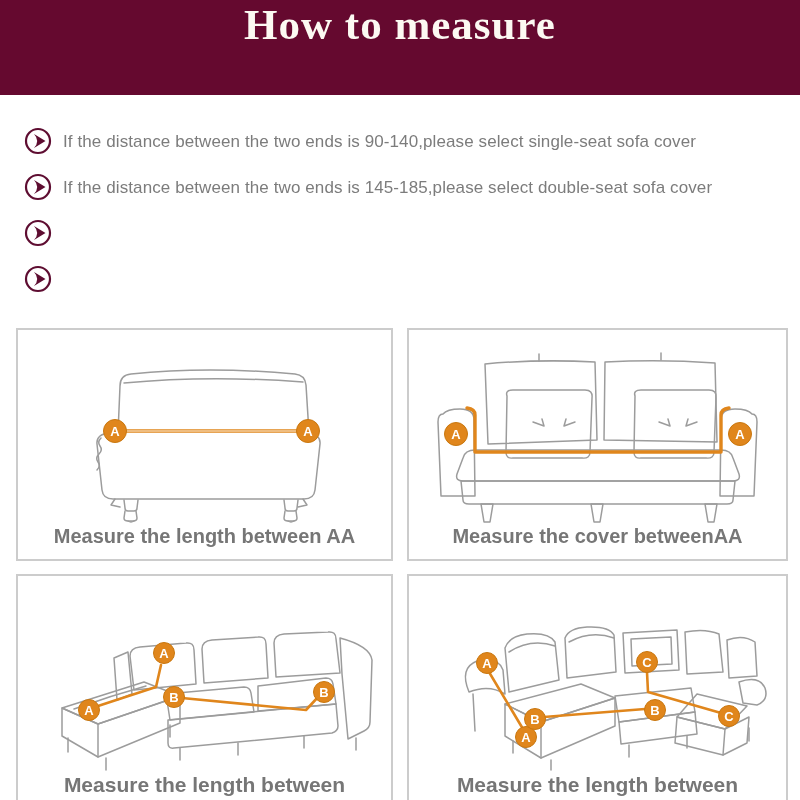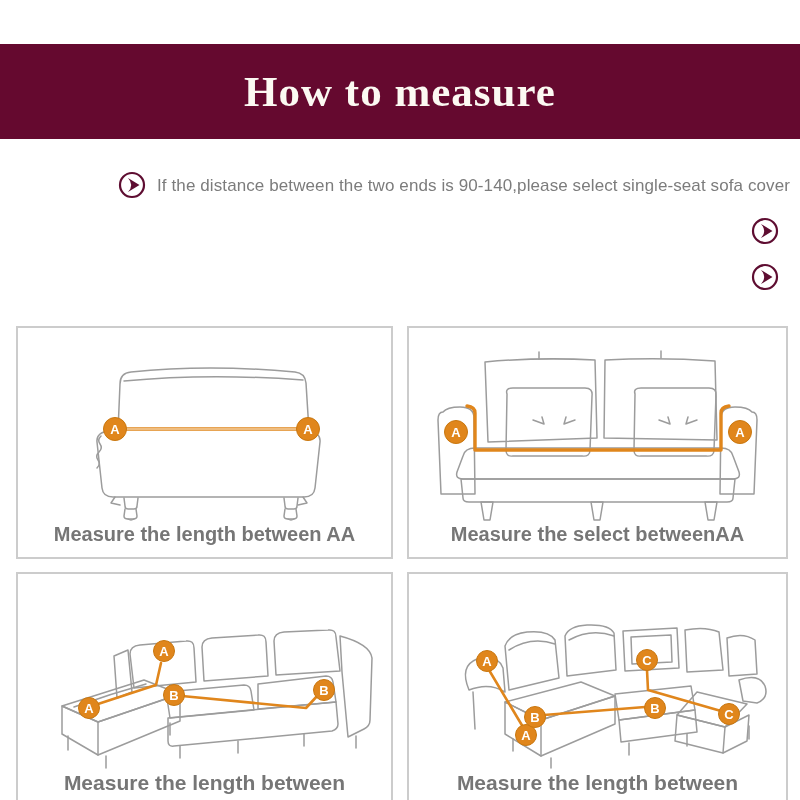--- a/index.html
+++ b/index.html
@@ -4,31 +4,31 @@
 <style>
   html, body { margin:0; padding:0; background:#fff; }
   body {
     width:800px; height:800px; overflow:hidden;
     font-family:"Liberation Sans","DejaVu Sans",sans-serif;
     position:relative;
   }
   
   .header {
     height:95px; background:var(--maroon,#65092f);
-    display:flex; align-items:center; justify-content:center;margin-top:44px;
+    display:flex; justify-content:center;
   }
   .header h1 {
     margin:0; color:var(--title-cream,#fcf9f2);
     font-family:"Liberation Serif","DejaVu Serif",serif;
     font-weight:bold; font-size:43px; letter-spacing:1px;
   }
   
   .instructions { padding:32px 10px 4px 24px; }
   .instruction {
-    display:flex; align-items:center; margin-bottom:18px;justify-content:flex-end;
+    display:flex; align-items:center; margin-bottom:18px;
   }
   .bullet { width:28px; height:28px; flex:0 0 28px; margin-right:11px; }
   .bullet svg { display:block; width:28px; height:28px; }
   .bullet circle { fill:none; stroke:var(--maroon-dark,#5e0d31); stroke-width:2.2; }
   .bullet path { fill:var(--maroon-dark,#5e0d31); }
   .instruction-text {
     color:var(--text-gray,#7c7c7c); font-size:17px; line-height:27px;
     letter-spacing:.1px; white-space:nowrap;
   }
   
@@ -83,20 +83,29 @@
     <div class="instruction">
       <span class="bullet">
         <svg viewBox="0 0 28 28">
             <circle cx="14" cy="14" r="12"></circle>
             <path d="M10,7 L21.5,14 L10,21 Q13.2,17.6 13.2,14 Q13.2,10.4 10,7 Z"></path>
           </svg>
       </span>
       <span class="instruction-text">If the distance between the two ends is 90-140,please select single-seat sofa cover</span>
     </div>
 
+    <div class="instruction">
+      <span class="bullet">
+        <svg viewBox="0 0 28 28">
+            <circle cx="14" cy="14" r="12"></circle>
+            <path d="M10,7 L21.5,14 L10,21 Q13.2,17.6 13.2,14 Q13.2,10.4 10,7 Z"></path>
+          </svg>
+      </span>
+      <span class="instruction-text">If the distance between the two ends is 145-185,please select double-seat sofa cover</span>
+    </div>
 
     <div class="instruction">
       <span class="bullet">
         <svg viewBox="0 0 28 28">
             <circle cx="14" cy="14" r="12"></circle>
             <path d="M10,7 L21.5,14 L10,21 Q13.2,17.6 13.2,14 Q13.2,10.4 10,7 Z"></path>
           </svg>
       </span>
     </div>
 
@@ -169,21 +178,21 @@
           <g class="marker">
             <circle cx="47" cy="104" r="11.5"></circle>
             <text x="47" y="108.5">A</text>
           </g>
           <g class="marker">
             <circle cx="331" cy="104" r="11.5"></circle>
             <text x="331" y="108.5">A</text>
           </g>
         </svg>
       </div>
-      <figcaption class="caption">Measure the select betweenAA</figcaption>
+      <figcaption class="caption">Measure the cover betweenAA</figcaption>
     </figure>
 
     <figure class="card row2">
       <div class="art">
         <svg viewBox="0 0 373 195">
           <g class="sketch">
             <path class="filled" d="M96,82 L110,76 L114,118 L99,124 Z"></path>
             <path class="filled" d="M112,80 Q112,72 122,71 L168,67 Q176,66 176,74 L178,108 L116,114 Z"></path>
             <path class="filled" d="M184,73 Q184,65 194,64 L240,61 Q248,60 248,68 L250,102 L186,107 Z"></path>
             <path class="filled" d="M256,67 Q256,59 266,58 L310,56 Q318,55 318,63 L322,97 L258,101 Z"></path>

